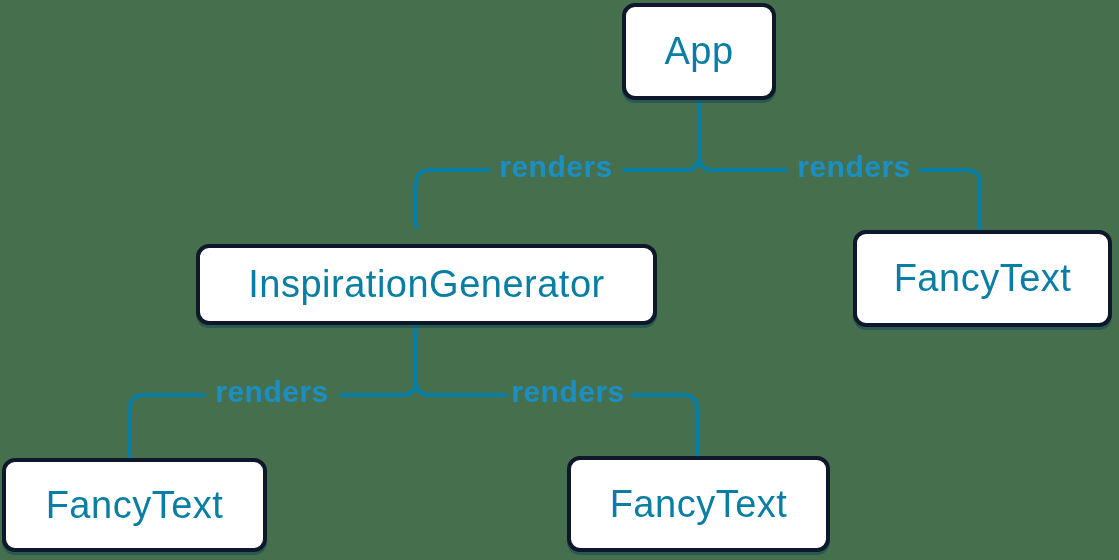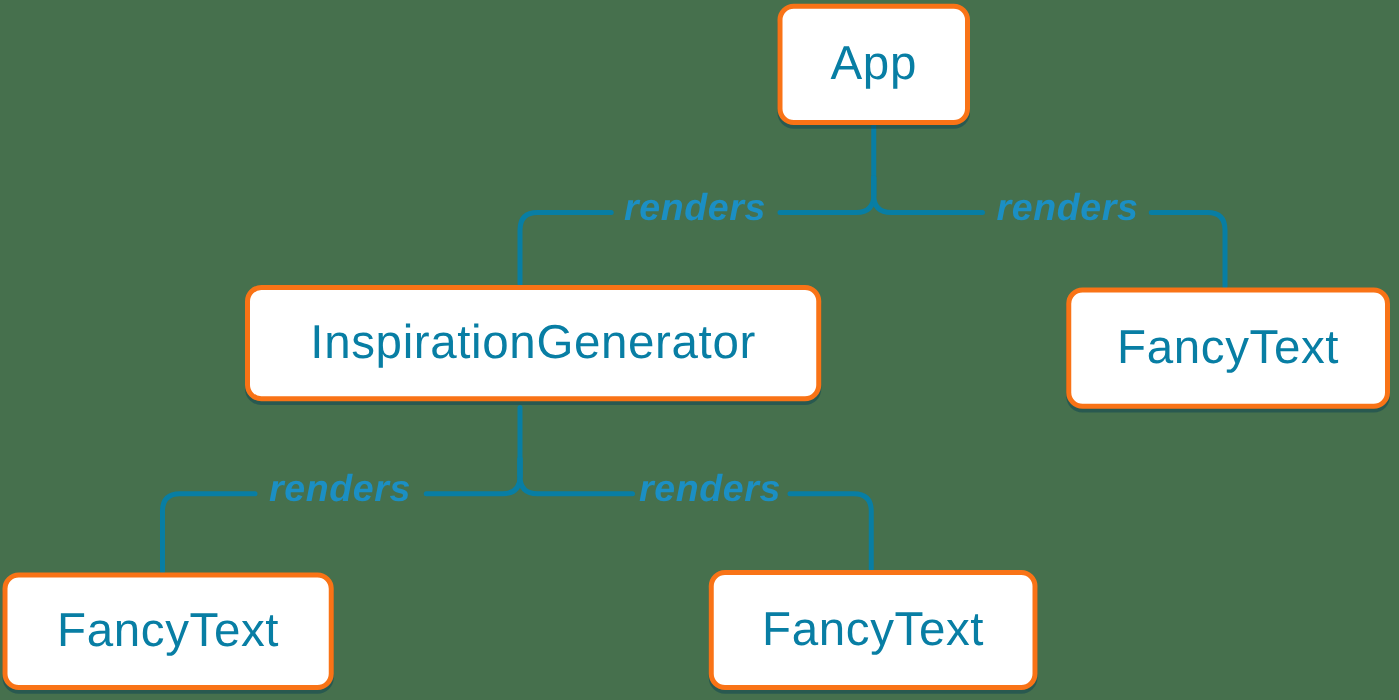--- a/index.html
+++ b/index.html
@@ -24,45 +24,44 @@
   .edge-layer path {
     fill: none;
     stroke: #087EA4;
     stroke-width: 4;
     stroke-linecap: round;
   }
   .node {
     position: absolute;
     box-sizing: border-box;
     background: #FFFFFF;
-    border: 4px solid #f97316;
+    border: 4px solid #0f172a;
     border-radius: 13px;
     display: flex;
     align-items: center;
     justify-content: center;
     color: #087EA4;
     font-size: 38px;
     font-weight: 500;
     letter-spacing: 0.5px;
     box-shadow: 0 3px 0 rgba(6, 62, 84, 0.45);
   }
   .node-app        { left: 622px; top: 3px;   width: 154px; height: 97px; }
-  .node-ig         { left: 196px; top: 228px; width: 461px; height: 93px; }
+  .node-ig         { left: 196px; top: 244px; width: 461px; height: 81px; }
   .node-ft-right   { left: 853px; top: 230px; width: 259px; height: 97px; }
   .node-ft-left    { left: 2px;   top: 458px; width: 265px; height: 94px; }
   .node-copyright  { left: 567px; top: 456px; width: 263px; height: 96px; }
   .edge-label {
     position: absolute;
     transform: translate(-50%, -50%);
     color: #1B8FC4;
     font-size: 30px;
     font-weight: 600;
     letter-spacing: 0.5px;
     white-space: nowrap;
-    font-style: italic;
   }
   .edge-label-1 { left: 556px; top: 167px; }
   .edge-label-2 { left: 854px; top: 167px; }
   .edge-label-3 { left: 272px; top: 392px; }
   .edge-label-4 { left: 568px; top: 392px; }
 </style>
 </head>
 <body>
 
 <div class="stage">

